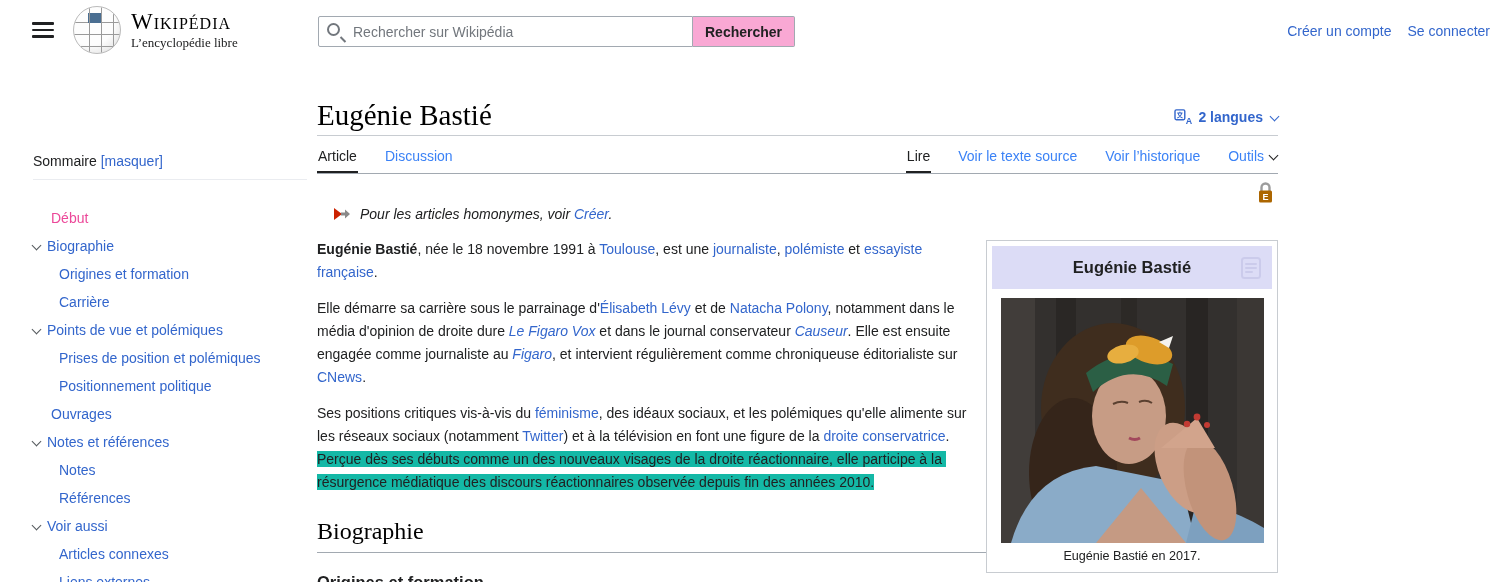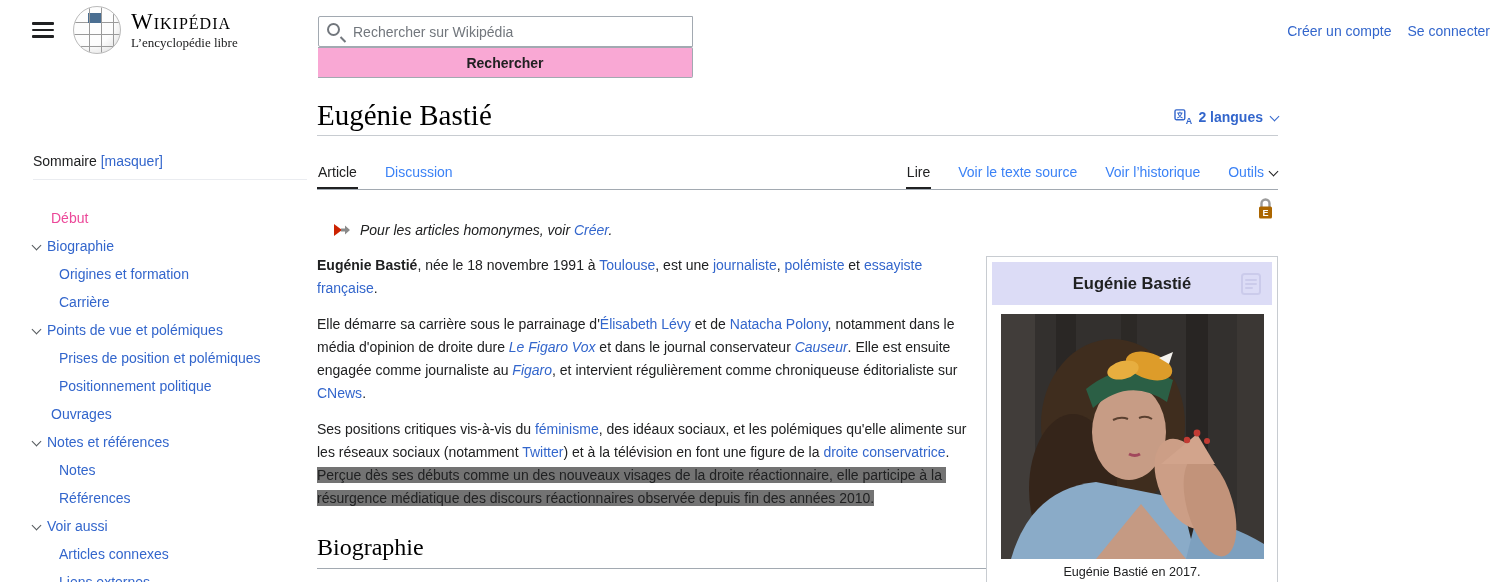--- a/index.html
+++ b/index.html
@@ -5,38 +5,38 @@
   * { box-sizing: border-box; }
   html,body { margin:0; padding:0; }
   body {
     width:1505px; height:582px; overflow:hidden;
     background:#fff; color:#202122;
     font-family:"Liberation Sans", sans-serif; font-size:14px;
   }
   a, .seg-l { color:#3366cc; text-decoration:none; cursor:pointer; }
   .seg-b { font-weight:bold; }
   .seg-i { font-style:italic; }
-  .seg-hl { background:#737373; }
+  .seg-hl { background:#14b8a6; }
 
   
   .site-header { position:relative; height:60px; display:flex; align-items:center; }
   .burger { position:absolute; left:32px; top:22px; width:22px; height:16px; cursor:pointer; }
   .burger span { display:block; height:2.5px; background:#202122; margin-bottom:4px; border-radius:1px; }
   .logo { position:absolute; left:73px; top:6px; display:flex; align-items:center; cursor:pointer; }
   .globe { width:48px; height:48px; border-radius:50%;
     background: radial-gradient(circle at 35% 30%, #fdfdfd 0 55%, #d8d8d8 100%);
     border:1px solid #bbb; position:relative; overflow:hidden; }
   .globe:before, .globe:after { content:""; position:absolute; background:#9a9a9a; }
   .globe:before { left:0; right:0; top:15px; height:1px; box-shadow:0 12px 0 #9a9a9a, 0 24px 0 #9a9a9a; }
   .globe:after { top:0; bottom:0; left:15px; width:1px; box-shadow:12px 0 0 #9a9a9a, 24px 0 0 #9a9a9a; }
   .globe .gpiece { position:absolute; left:14px; top:6px; width:14px; height:10px; background:#4a6e91; }
   .logo-text { margin-left:10px; }
   .logo-title { font-family:"Liberation Serif", serif; font-size:23px; letter-spacing:1px; font-variant:small-caps; color:#000; line-height:1; }
   .logo-sub { font-family:"Liberation Serif", serif; font-size:13px; color:#202122; margin-top:2px; }
-  .search-wrap { position:absolute; left:318px; top:16px; display:flex;flex-direction:column; }
+  .search-wrap { position:absolute; left:318px; top:16px; display:flex; }
   .search-box { width:375px; height:31px; border:1px solid #a2a9b1; border-radius:2px 0 0 2px;
     padding:0 8px 0 34px; font-size:14px; color:#202122; outline:none; font-family:"Liberation Sans",sans-serif; }
   .search-box::placeholder { color:#72777d; }
   .mag-icon { position:absolute; left:9px; top:7px; width:13px; height:13px; border:2px solid #72777d; border-radius:50%; }
   .mag-icon:after { content:""; position:absolute; width:2px; height:7px; background:#72777d; transform:rotate(-45deg); left:13px; top:11px; }
   .search-btn { height:31px; padding:0 12px; border:1px solid #a2a9b1; border-left:none; background:#f9a8d4;
     font-weight:bold; font-size:14px; color:#202122; cursor:pointer; border-radius:0 2px 2px 0; font-family:"Liberation Sans",sans-serif; }
   .header-links { position:absolute; right:15px; top:23px; display:flex; gap:16px; font-size:14px; }
   .header-links span { color:#3366cc; cursor:pointer; }
 
@@ -56,21 +56,21 @@
   .chev { display:inline-block; width:7px; height:7px; border-left:1.6px solid #54595d; border-bottom:1.6px solid #54595d; transform:rotate(-45deg); margin-right:7px; vertical-align:2px; }
 
   
   .title-row { display:flex; justify-content:space-between; align-items:flex-end; padding-top:38px; border-bottom:1px solid #c8ccd1; padding-bottom:2px; }
   .page-title { font-family:"Liberation Serif", serif; font-size:29px; line-height:1.2; color:#000; font-weight:normal; margin:0; }
   .lang-btn { color:#3366cc; font-weight:bold; font-size:14px; display:flex; align-items:center; gap:6px; cursor:pointer; padding-bottom:8px; }
   .lang-btn .chev { border-color:#3366cc; margin:0 0 0 2px; }
   .lang-icon { width:18px; height:16px; }
 
   
-  .tab-bar { display:flex; justify-content:space-between; border-bottom:1px solid #a2a9b1; margin-top:20px; }
+  .tab-bar { display:flex; justify-content:space-between; border-bottom:1px solid #a2a9b1; margin-top:4px; }
   .tabs { display:flex; }
   .tab { margin-right:26px; padding:8px 1px 9px; font-size:14px; color:#3b82f6; cursor:pointer; white-space:nowrap; display:flex; align-items:center; }
   .tabs-right .tab { margin-right:0; margin-left:26px; }
   .tab.active { color:#202122; border-bottom:2.5px solid #202122; padding-bottom:6.5px; }
   .tab.plain { color:#3b82f6; }
   .tab .chev { border-color:#202122; margin:0 0 0 6px; }
 
   
   .article-body { position:relative; padding-top:6px; }
   .indicator-lock { position:absolute; right:4px; top:7px; cursor:pointer; }

